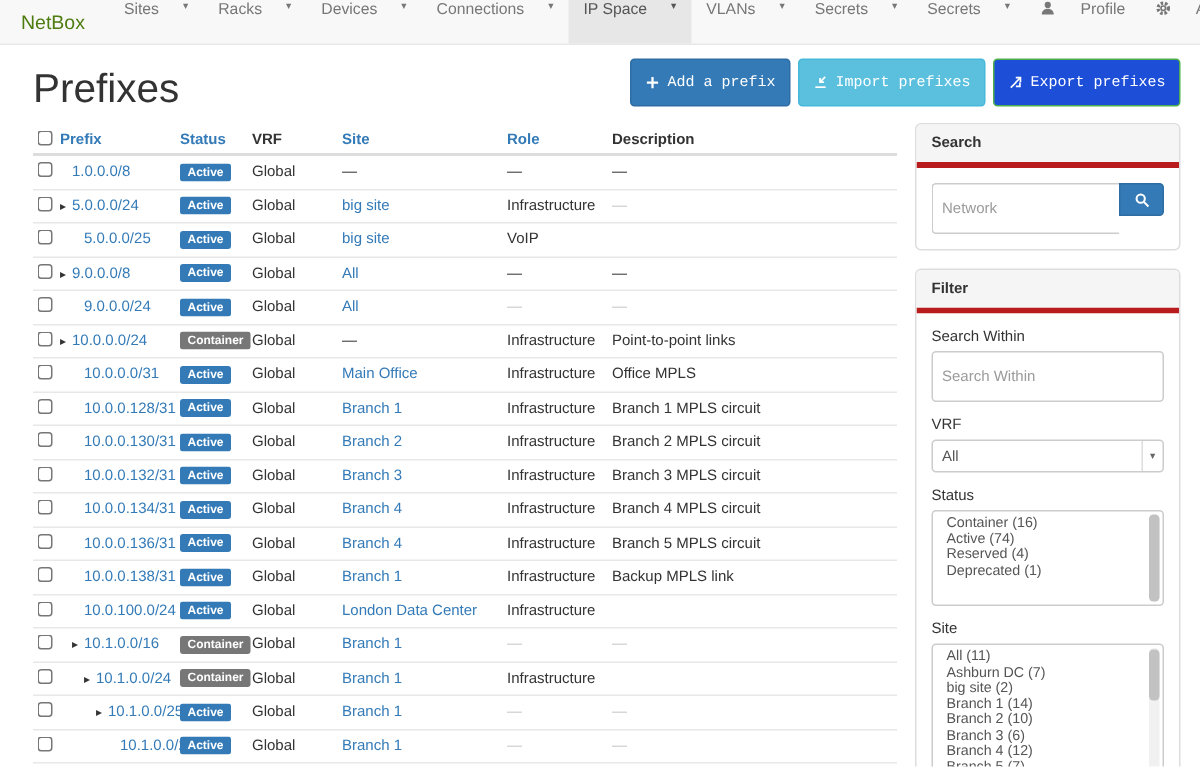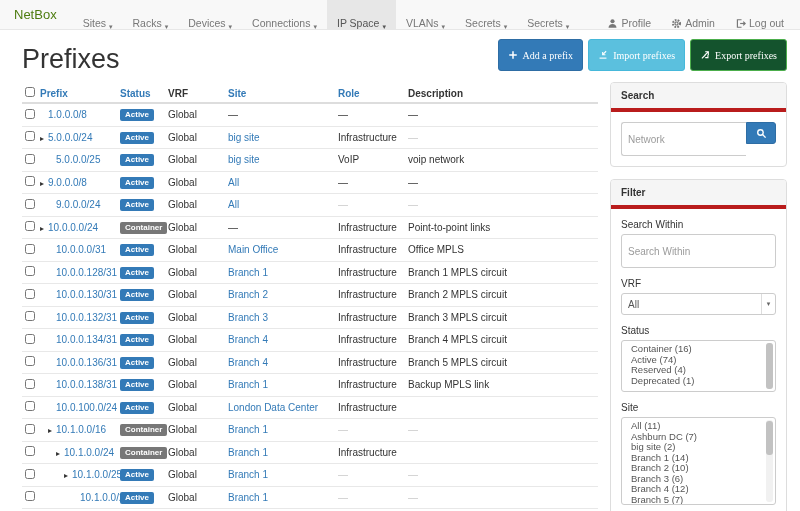--- a/index.html
+++ b/index.html
@@ -13,42 +13,42 @@
 
   
   .navbar {
     height:30px; background:#f8f8f8; border-bottom:1px solid #e7e7e7;
     display:flex; align-items:stretch; padding-left:14px; padding-right:6px;
   }
   .brand { display:flex; align-items:center; font-size:13px; color:#4d7c0f; margin-right:16px; cursor:pointer; }
   .nav-menu, .nav-right { display:flex; align-items:stretch; }
   .nav-right { margin-left:auto; }
   .nav-item {
-    display:flex; align-items:flex-end; gap:3px; padding:0 10px;
+    display:flex; align-items:flex-start; gap:16px; padding:0 10px;
     color:#777; font-size:10.5px; cursor:pointer; white-space:nowrap;
   }
   .nav-item.active { background:#e7e7e7; color:#555; }
   .caret { font-size:7px; line-height:1; position:relative; top:1px; }
   .nav-icon { display:flex; align-items:center; }
   .nav-icon svg { display:block; }
 
   
   .content { padding:0 13px 0 22px; }
   .page-head { position:relative; height:52px; }
   .page-title { margin:0; position:absolute; left:0; top:14px; font-size:27px; font-weight:400; color:#333; }
   .head-buttons { position:absolute; right:0; top:9px; display:flex; gap:5px; }
   .btn {
     display:flex; align-items:center; gap:5px; height:21px; padding:15px 9px;
     border-radius:3px; border:1px solid transparent; color:#fff; font-size:10px;
-    font-family:Liberation Serif, serif; cursor:pointer;
+    font-family:Liberation Mono, monospace; cursor:pointer;
   }
   .btn svg { display:block; }
   .btn-primary { background:#337ab7; border-color:#2e6da4; }
   .btn-info    { background:#5bc0de; border-color:#46b8da; }
-  .btn-success { background:#14532d; border-color:#4cae4c; }
+  .btn-success { background:#1d4ed8; border-color:#4cae4c; }
 
   
   .body-row { display:flex; align-items:flex-start; }
   .main { flex:1; margin-right:12px; min-width:0; }
   .sidebar { width:177px; flex:none; }
 
   
   .tbl { margin-top:2px; }
   .tr {
     display:grid; grid-template-columns:18px 80px 48px 60px 110px 70px 1fr;
@@ -93,21 +93,21 @@
     display:flex; align-items:center; padding:0 18px 0 6px; color:#555; cursor:pointer; background:#fff;
   }
   .select .sel-caret {
     position:absolute; right:0; top:0; bottom:0; width:14px; border-left:1px solid #ddd;
     display:flex; align-items:center; justify-content:center; color:#666; font-size:7px;
   }
   .listbox { position:relative; border:1px solid #ccc; border-radius:3px; padding:3px 0; overflow:hidden; background:#fff; }
   .listbox .option { padding:0 9px 0 9px; line-height:10.5px; font-size:9.5px; color:#555; white-space:nowrap; cursor:pointer; }
   .scroll-track { position:absolute; top:2px; bottom:2px; right:2px; width:7px; background:#f1f1f1; border-radius:3px; }
   .scroll-thumb { position:absolute; left:0; width:7px; background:#c2c2c2; border-radius:3px; }
-  #status-listbox { height:52px; }
+  #status-listbox { height:64px; }
   #site-listbox { height:88px; }
 </style>
 </head>
 <body>
 
 <div class="navbar">
   <a class="brand">NetBox</a>
   <div class="nav-menu">
       <a class="nav-item">
         <span>Sites</span>
@@ -242,21 +242,20 @@
             <div class="td"><span>Infrastructure</span></div>
             <div class="td"><span class="muted">—</span></div>
           </div>
           <div class="tr">
             <div class="td"><input type="checkbox" style=""></div>
             <div class="td" style="padding-left: 8px;"><span class="tree-slot"></span><a class="lnk">5.0.0.0/25</a></div>
             <div class="td"><span class="badge active">Active</span></div>
             <div class="td"><span>Global</span></div>
             <div class="td"><a class="lnk">big site</a></div>
             <div class="td"><span>VoIP</span></div>
-            <div class="td"><span>voip network</span></div>
           </div>
           <div class="tr">
             <div class="td"><input type="checkbox" style=""></div>
             <div class="td" style="padding-left: 0px;"><span class="tree-slot">▸</span><a class="lnk">9.0.0.0/8</a></div>
             <div class="td"><span class="badge active">Active</span></div>
             <div class="td"><span>Global</span></div>
             <div class="td"><a class="lnk">All</a></div>
             <div class="td"><span>—</span></div>
             <div class="td"><span>—</span></div>
           </div>

